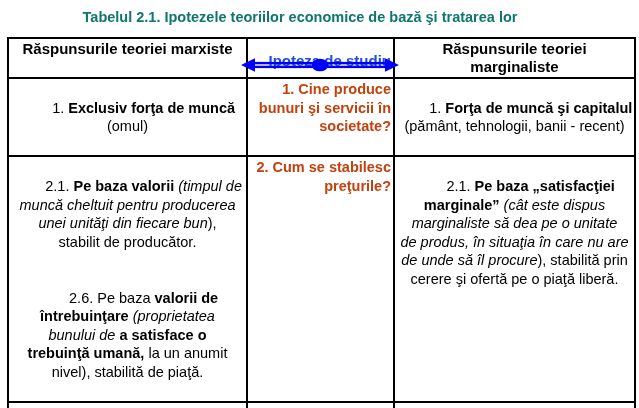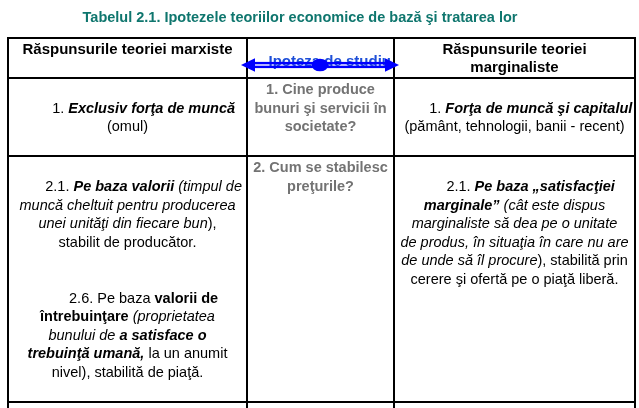--- a/index.html
+++ b/index.html
@@ -69,29 +69,29 @@
   .body-text {
     font-size: 14.5px;
     line-height: 18.6px;
     white-space: pre;
   }
   .center { text-align: center; }
   .left   { text-align: center; }
   .indent { text-indent: 8px; }
 
   .hyp-q {
-    color: #737373;
+    color: #c2410c;
     font-size: 14.5px;
     font-weight: bold;
-    text-align: center;
+    text-align: right;
     line-height: 18.6px;
     white-space: pre;
   }
 
-  .seg-bi { font-weight: bold; font-style: italic; }
+  .seg-bi { font-weight: bold; }
   .seg-b  { font-weight: bold; }
   .seg-i  { font-style: italic; }
 </style>
 </head>
 <body>
 
 <div class="doc-title">Tabelul 2.1. Ipotezele teoriilor economice de bază şi tratarea lor</div>
 
 <table class="main-table">
   <colgroup>

